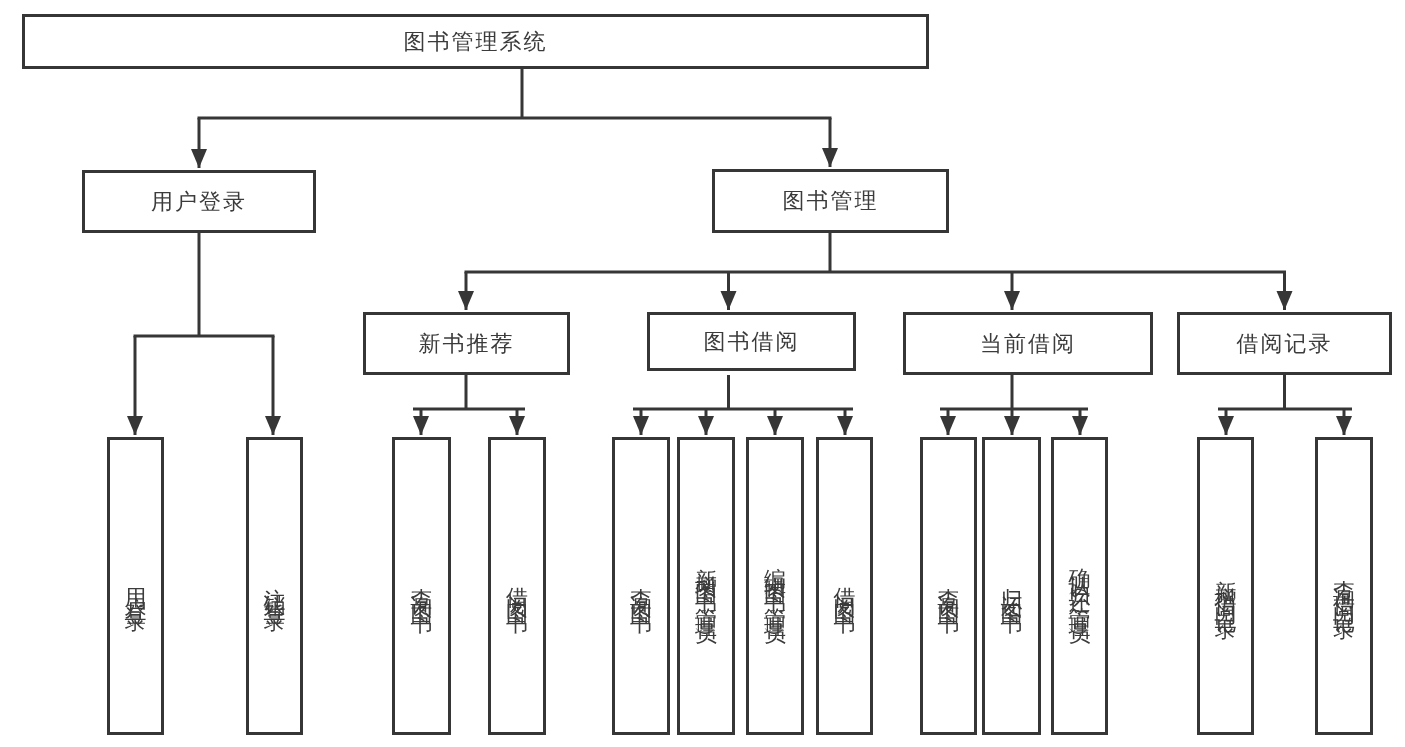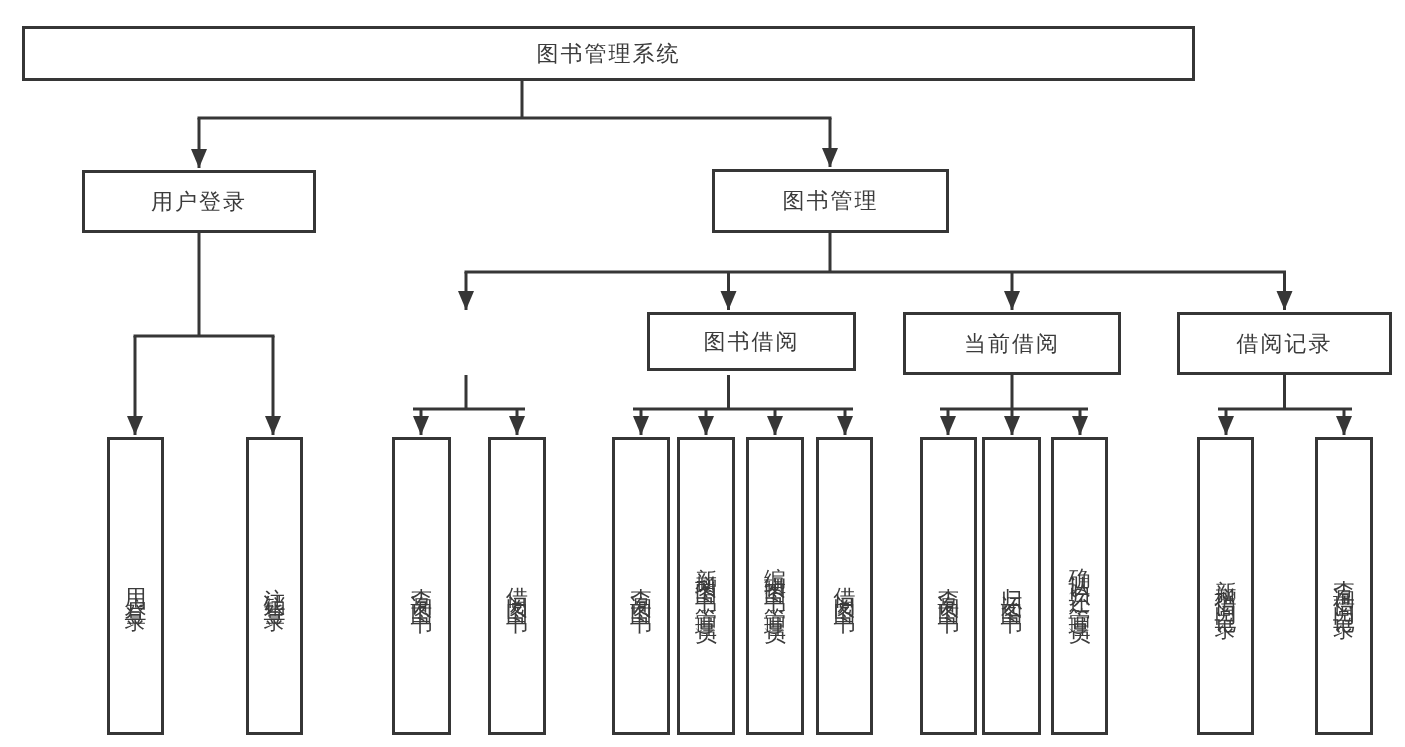--- a/index.html
+++ b/index.html
@@ -99,35 +99,38 @@
       <line x1="948" y1="409" x2="948" y2="435" marker-end="url(#arw)"></line>
       <line x1="1012" y1="409" x2="1012" y2="435" marker-end="url(#arw)"></line>
       <line x1="1080" y1="409" x2="1080" y2="435" marker-end="url(#arw)"></line>
 
       <path d="M1284.5,375 L1284.5,410.5 M1218,409 L1352,409"></path>
       <line x1="1226" y1="409" x2="1226" y2="435" marker-end="url(#arw)"></line>
       <line x1="1344" y1="409" x2="1344" y2="435" marker-end="url(#arw)"></line>
     </g>
   </svg>
 
-  <div class="hbox" style="left:22px; top:26px; width:1173px; height:55px;">
+  <div class="hbox" style="left:22px; top:14px; width:907px; height:55px;">
     <span>图书管理系统</span>
   </div>
 
   <div class="hbox" style="left:82px; top:170px; width:234px; height:63px;">
     <span>用户登录</span>
   </div>
   <div class="hbox" style="left:712px; top:169px; width:237px; height:64px;">
     <span>图书管理</span>
   </div>
 
+  <div class="hbox" style="left:363px; top:312px; width:207px; height:63px;">
+    <span>新书推荐</span>
+  </div>
   <div class="hbox" style="left:624px; top:312px; width:209px; height:59px;margin-left:23px;">
     <span>图书借阅</span>
   </div>
-  <div class="hbox" style="left:903px; top:312px; width:218px; height:63px;">
+  <div class="hbox" style="left:903px; top:312px; width:250px; height:63px;">
     <span>当前借阅</span>
   </div>
   <div class="hbox" style="left:1177px; top:312px; width:215px; height:63px;">
     <span>借阅记录</span>
   </div>
 
   <div class="vbox" style="left:107px; width:57px;">
     <span>用户登录</span>
   </div>
   <div class="vbox" style="left:246px; width:57px;">

